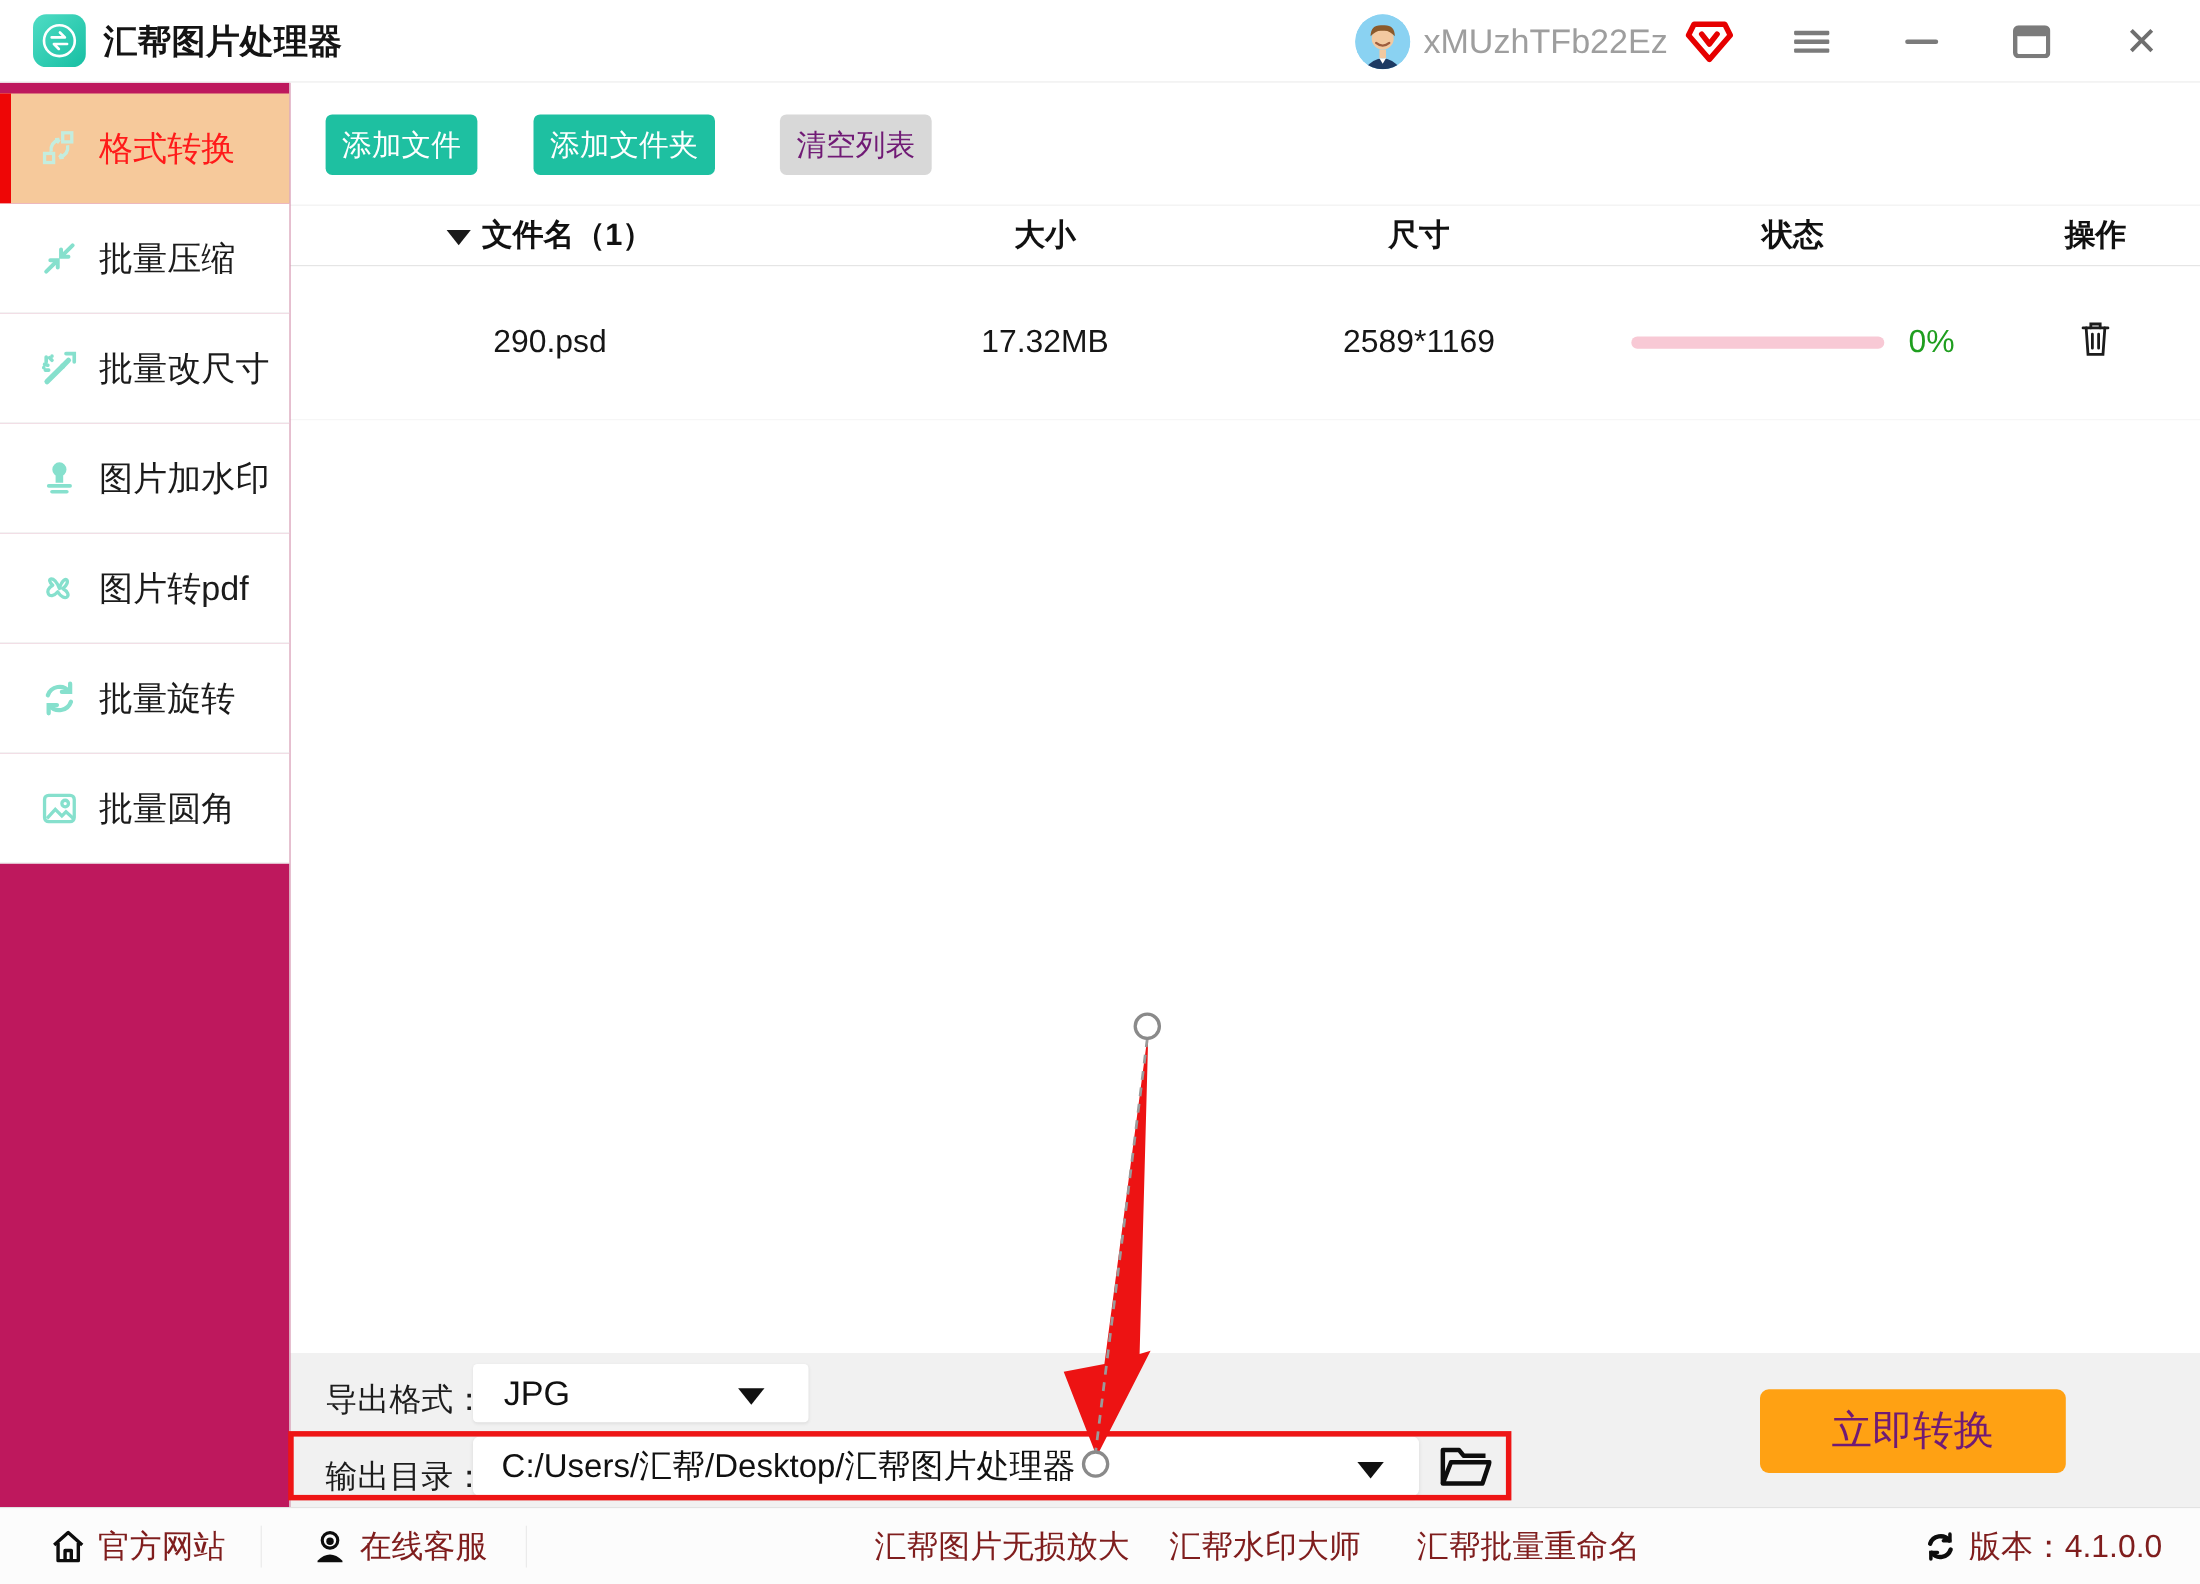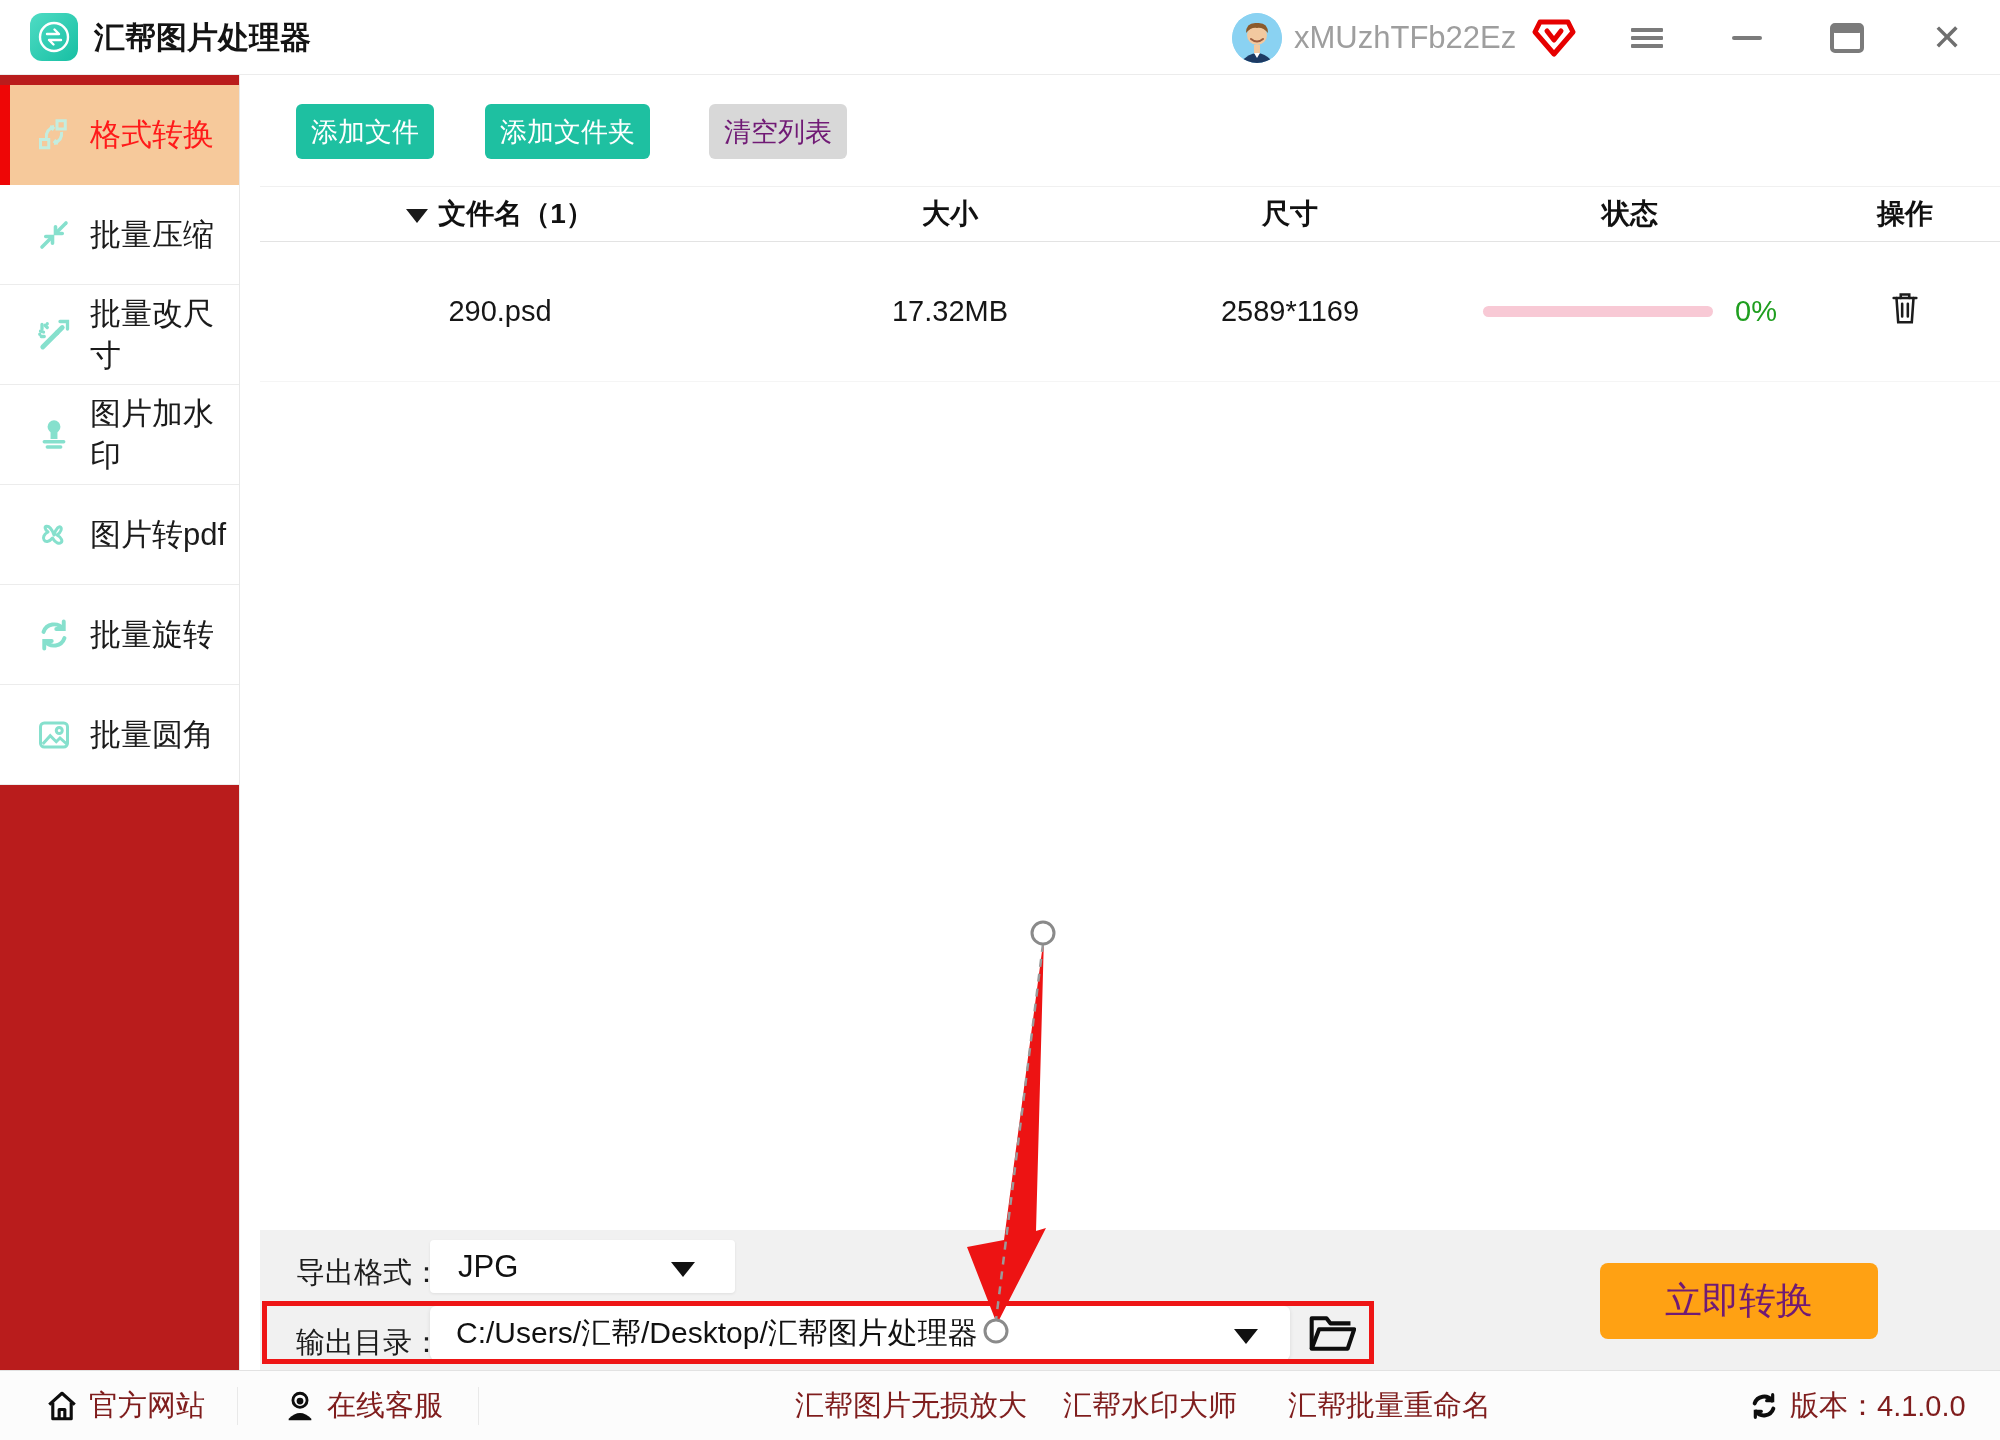--- a/index.html
+++ b/index.html
@@ -14,21 +14,21 @@
   #avatar { position:absolute; left:1232px; top:13px; width:50px; height:50px; border-radius:50%; overflow:hidden; background:#8ad2f2; }
   #username { position:absolute; left:1294px; top:0; height:75px; line-height:75px; font-size:31px; color:#9e9e9e; }
   #vip-badge { position:absolute; left:1532px; top:19px; }
   .winbtn { position:absolute; top:0; width:70px; height:75px; display:flex; align-items:center; justify-content:center; cursor:pointer; }
   #btn-menu { left:1612px; } #btn-min { left:1712px; } #btn-max { left:1812px; } #btn-close { left:1912px; }
   .hamburger div { width:32px; height:4px; background:#7b7b7b; border-radius:1px; margin:4px 0; }
   #min-glyph { width:30px; height:4px; background:#7b7b7b; border-radius:2px; }
   #close-glyph { font-size:36px; color:#6f6f6f; line-height:36px; }
 
   
-  #sidebar { position:absolute; left:0; top:75px; width:240px; height:1295px; background:#b91c1c; border-right:1px solid #e8e8e8; padding-top:10px; z-index:2; }
+  #sidebar { position:absolute; left:0; top:75px; width:264px; height:1295px; background:#be185d; border-right:1px solid #e8e8e8; padding-top:10px; z-index:2; }
   .side-item { position:relative; width:100%; height:100px; background:#fff; border-bottom:1px solid #ececec;
                display:flex; align-items:center; cursor:pointer; }
   .side-item .icon { position:absolute; left:36px; width:36px; height:36px; display:flex; align-items:center; justify-content:center; }
   .side-item .lbl { position:absolute; left:90px; font-size:31px; color:#1b1b1b; }
   .side-item.active { background:#f6c99b; border-bottom:none; }
   .side-item.active::before { content:""; position:absolute; left:0; top:0; width:10px; height:100%; background:#ee0606; }
   .side-item.active .lbl { color:#ff1a1a; }
 
   
   #main { position:absolute; left:260px; top:75px; width:1740px; height:1155px; background:#fff; }

